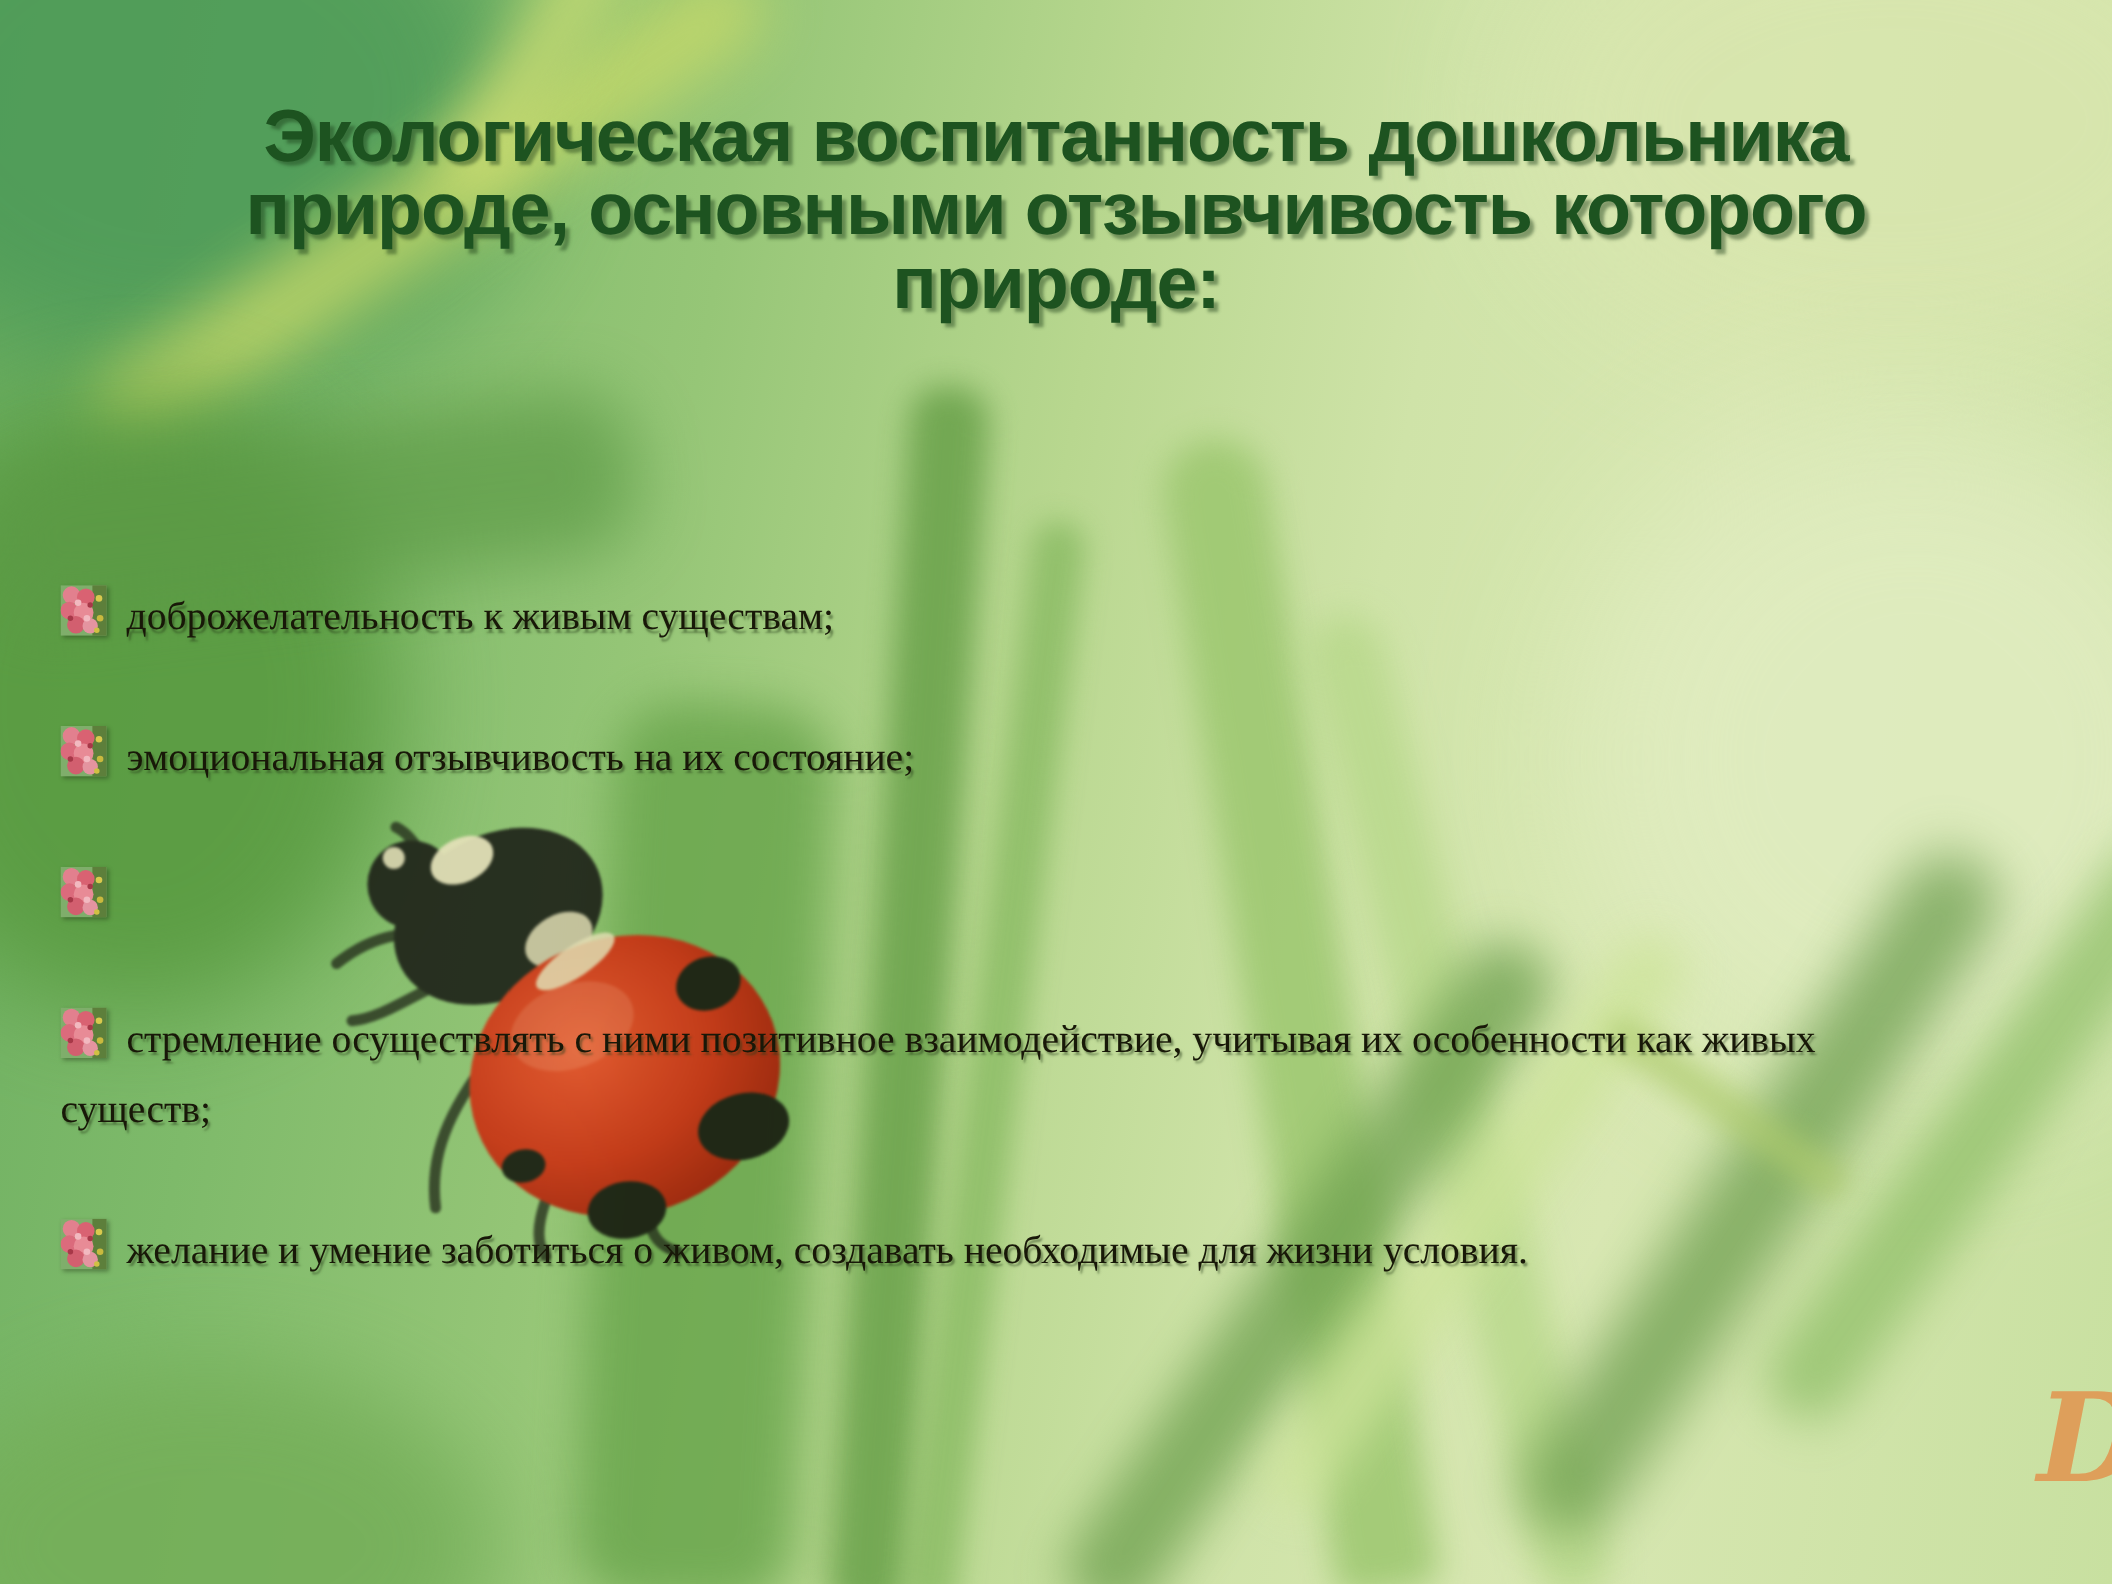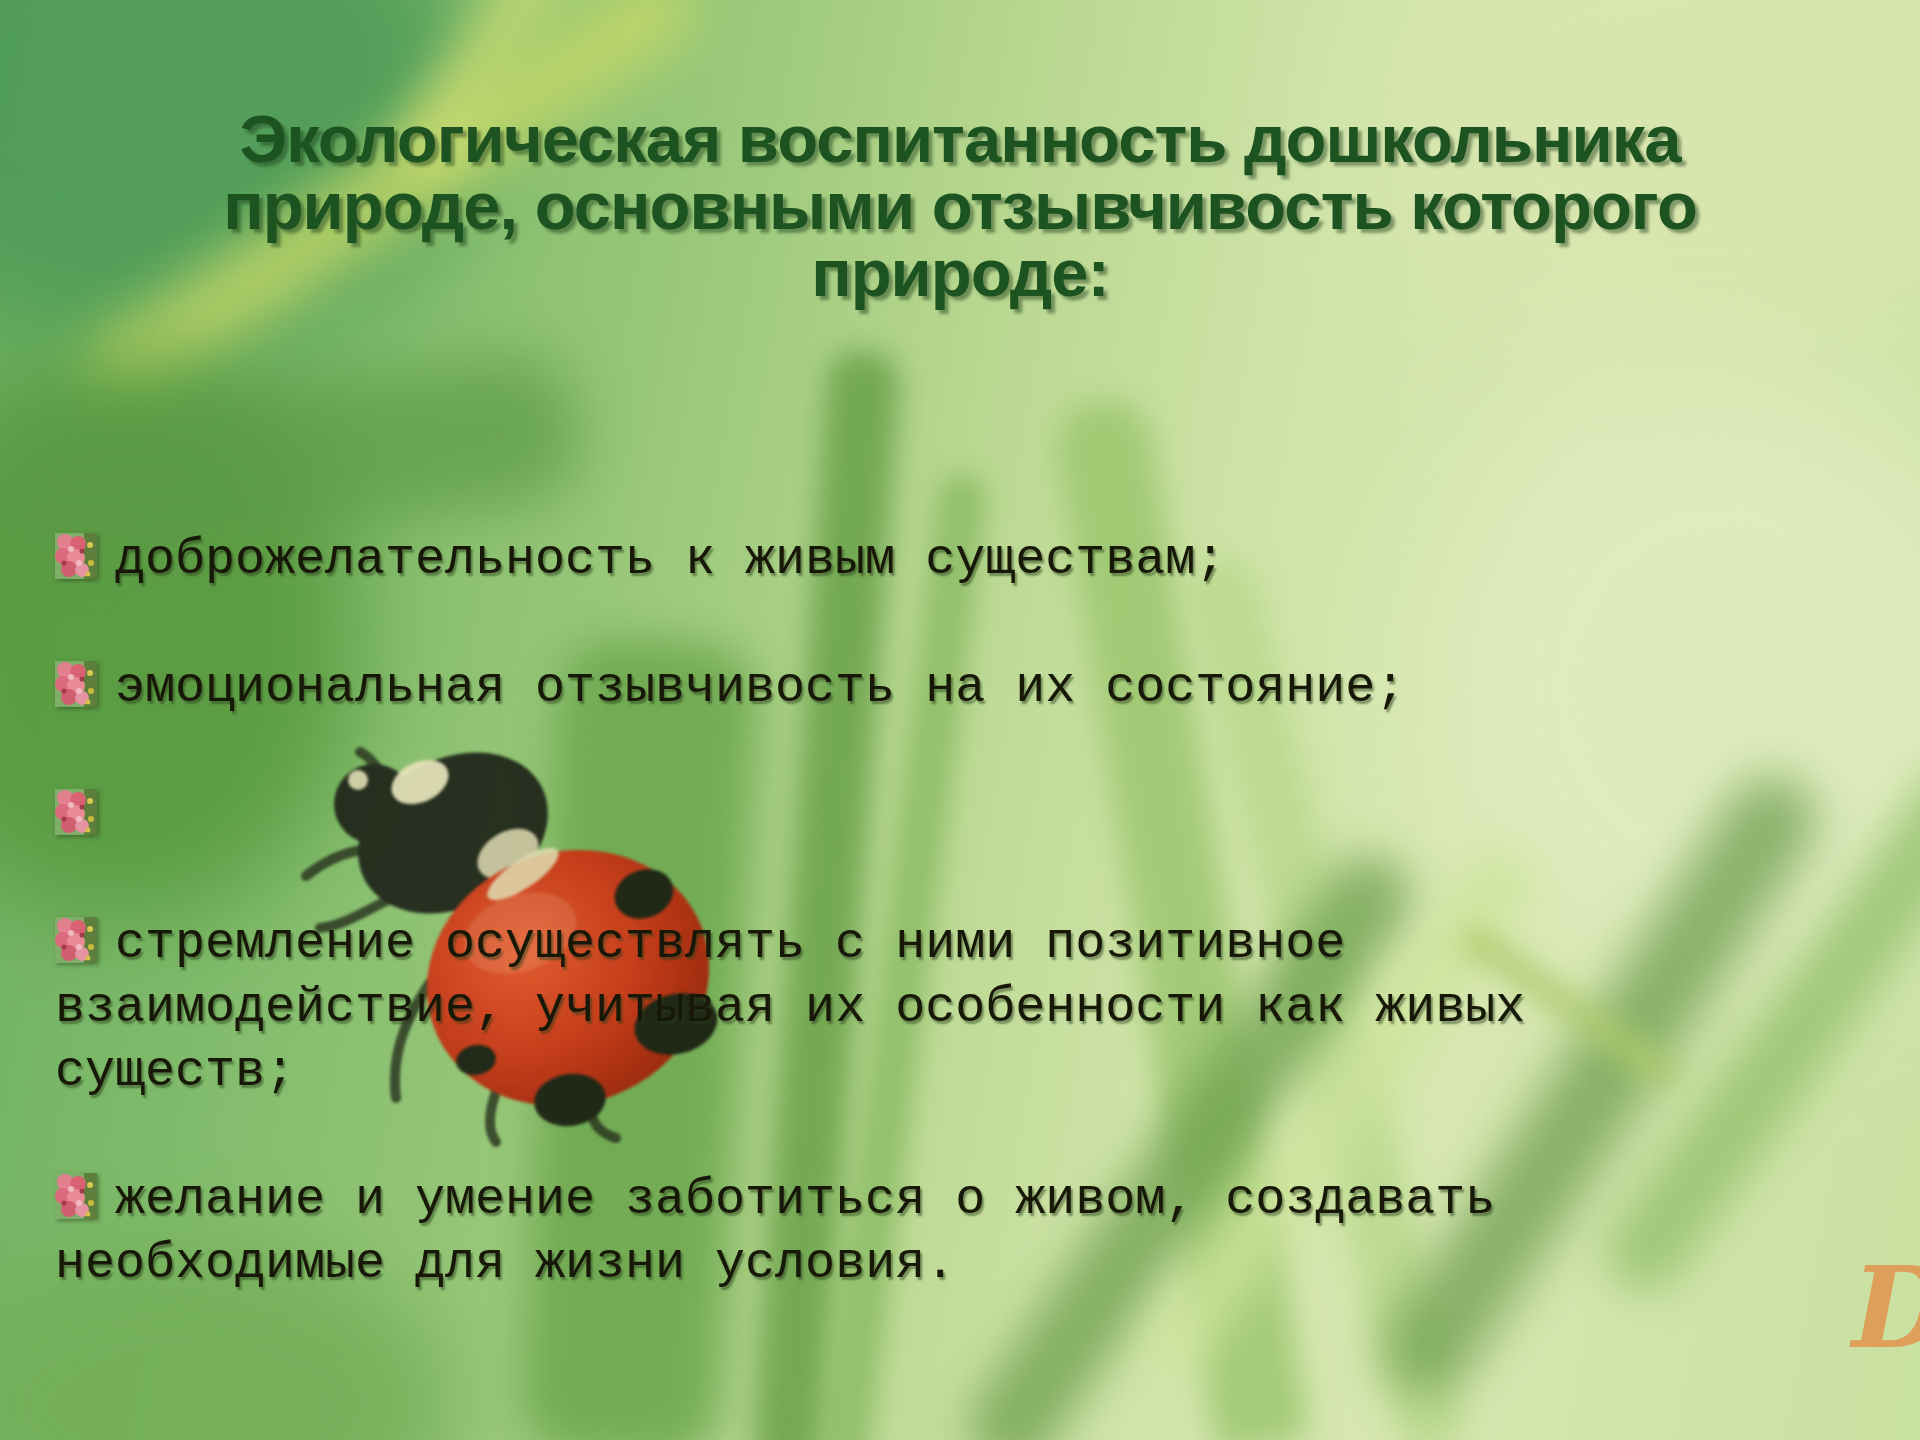--- a/index.html
+++ b/index.html
@@ -63,29 +63,28 @@
 
   .title {
     position: absolute; left: 70px; right: 70px; top: 90px;
     text-align: center;
     font-weight: bold;
     font-size: 67px;
     line-height: 67px;
     letter-spacing: -1px;
     color: #1d5320;
     text-shadow: 4px 4px 3px rgba(25,58,22,.45);
-    margin-top: 15px;
   }
 
   .bullets {
     position: absolute; left: 55px; top: 528px;
     width: 1620px;
     list-style: none; margin: 0; padding: 0;
-    font-family: Liberation Mono, monospace;
-    font-size: 50px;
+    font-family: Liberation Serif, serif;
+    font-size: 36px;
     line-height: 64px;
     color: #181808;
     text-shadow: 2px 3px 2px rgba(40,62,25,.5);
   }
   .bullets li { margin: 0 0 64px 0; }
   .bullet-icon {
     display: inline-block;
     width: 42px; height: 46px;
     margin-right: 18px;
     vertical-align: -6px;

